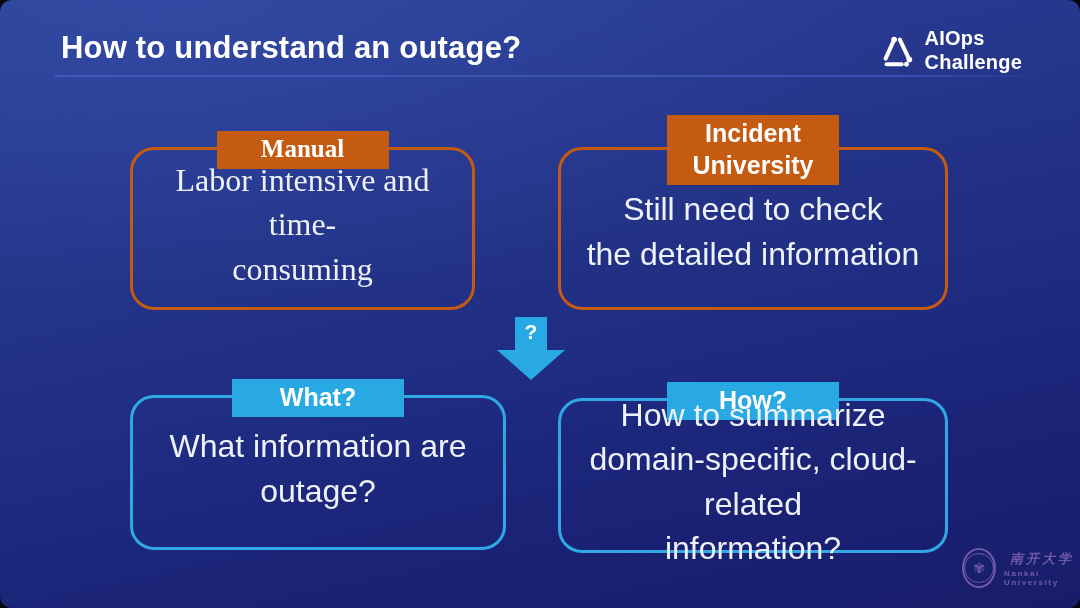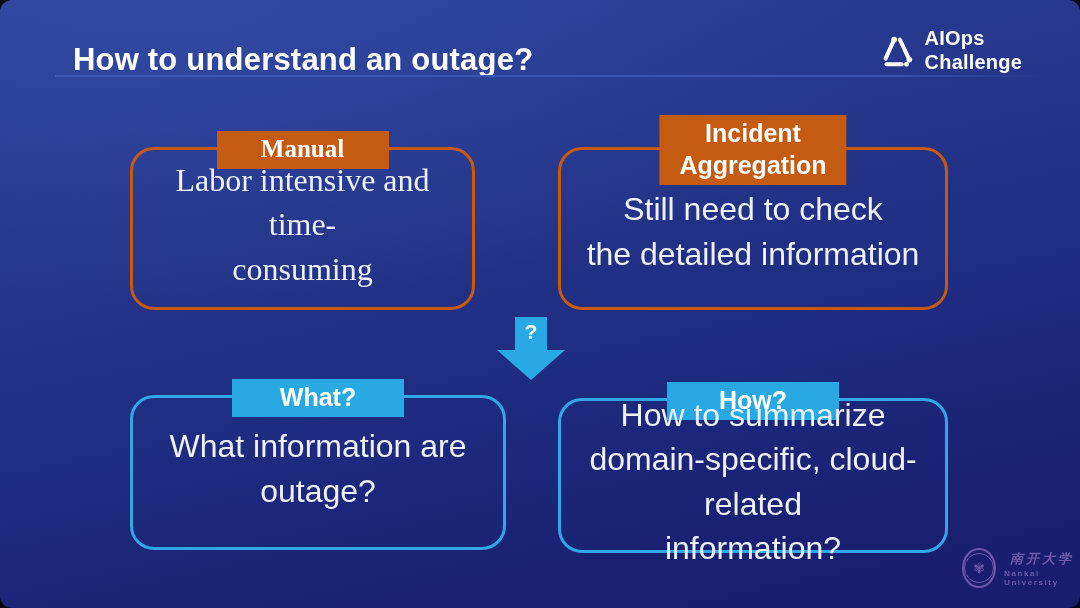--- a/index.html
+++ b/index.html
@@ -22,21 +22,21 @@
       radial-gradient(120% 90% at 18% 0%, rgba(66,96,190,0.30) 0%, rgba(66,96,190,0) 55%),
       linear-gradient(168deg, #2c4199 0%, #243489 38%, #1d2a7f 62%, #1a2173 82%, #181d6b 100%);
   }
   .preline { white-space: pre-line; }
 
   
   .page-title {
     position: absolute;
     left: 57px;
     top: 26px;
-    margin: 16px;
+    margin: 4px;
     font-size: 31px;
     font-weight: 700;
     letter-spacing: 0.2px;
     color: #ffffff;
   }
   .title-rule {
     position: absolute;
     left: 55px;
     top: 75px;
     width: 988px;
@@ -206,21 +206,21 @@
   </div>
 
   <div class="box orange box-manual">
     <div class="tab orange tab-one-line preline">Manual</div>
     <div class="box-body preline">Labor intensive and time-
 consuming</div>
   </div>
 
   <div class="box orange box-incident">
     <div class="tab orange tab-two-line preline">Incident
-Aggregation</div>
+University</div>
     <div class="box-body preline">Still need to check
 the detailed information</div>
   </div>
 
   <div class="question-arrow">
     <span>
       <svg width="68" height="63" viewBox="0 0 68 63">
         <polygon points="18,0 50,0 50,33 68,33 34,63 0,33 18,33" fill="#29a9e3"></polygon>
       </svg>
     </span>

